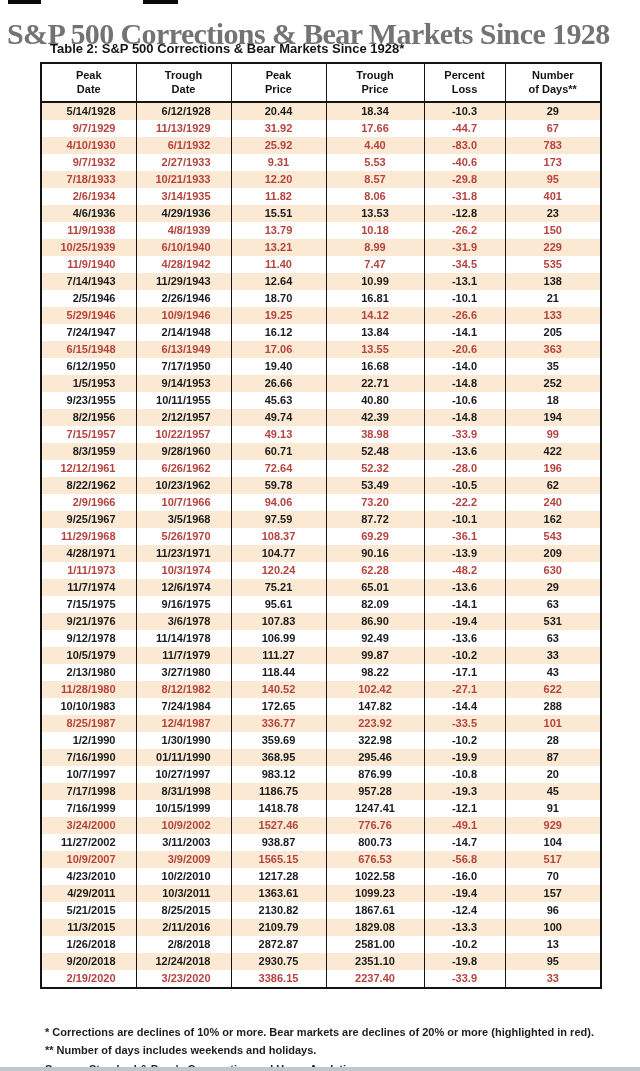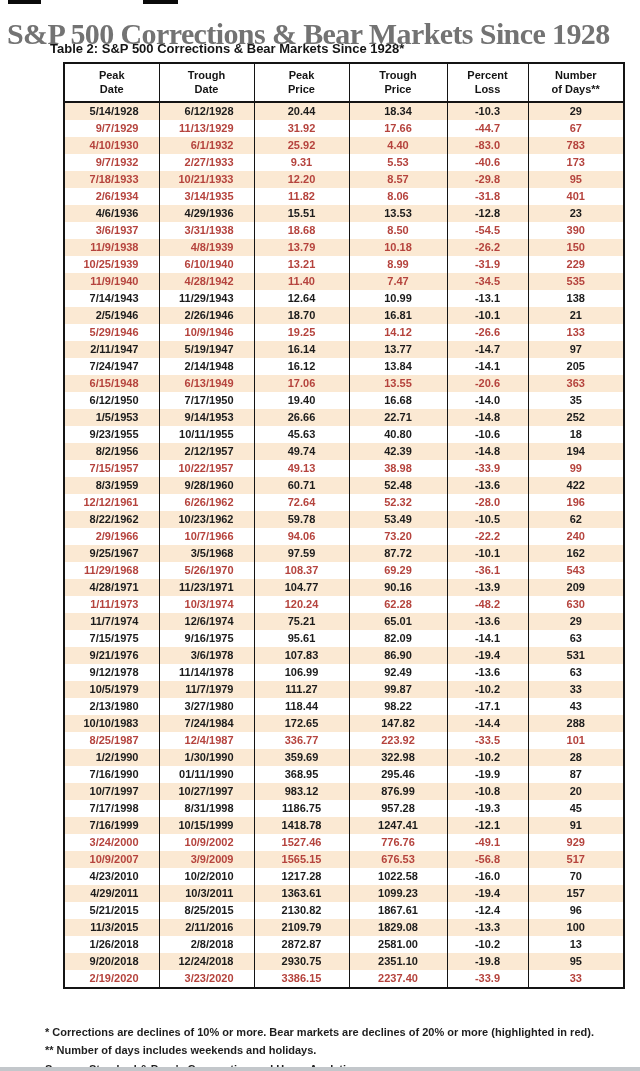--- a/index.html
+++ b/index.html
@@ -23,21 +23,21 @@
     position:absolute;left:7px;top:17px;width:633px;
     font-family:"Liberation Serif", serif;
     font-weight:700;font-size:30px;letter-spacing:-0.6px;
     color:#737373;white-space:nowrap;margin:0;
   }
   .subtitle{
     position:absolute;left:50px;top:41px;
     font-size:13px;font-weight:700;color:#141414;
   }
   table.sp-table{
-    position:absolute;left:63px;top:62px;width:560px;
+    position:absolute;left:40px;top:62px;width:560px;
     border-collapse:collapse;table-layout:fixed;
     border:2px solid var(--border);
   }
   .sp-table col.c1{width:95px;}
   .sp-table col.c2{width:95px;}
   .sp-table col.c3{width:95px;}
   .sp-table col.c4{width:98px;}
   .sp-table col.c5{width:81px;}
   .sp-table col.c6{width:96px;}
   .sp-table th{
@@ -148,28 +148,20 @@
       </tr>
       <tr>
         <td class="date">4/6/1936</td>
         <td class="date">4/29/1936</td>
         <td>15.51</td>
         <td>13.53</td>
         <td>-12.8</td>
         <td>23</td>
       </tr>
       <tr class="bear">
-        <td class="date">3/6/1937</td>
-        <td class="date">3/31/1938</td>
-        <td>18.68</td>
-        <td>8.50</td>
-        <td>-54.5</td>
-        <td>390</td>
-      </tr>
-      <tr class="bear">
         <td class="date">11/9/1938</td>
         <td class="date">4/8/1939</td>
         <td>13.79</td>
         <td>10.18</td>
         <td>-26.2</td>
         <td>150</td>
       </tr>
       <tr class="bear">
         <td class="date">10/25/1939</td>
         <td class="date">6/10/1940</td>
@@ -204,28 +196,20 @@
       </tr>
       <tr class="bear">
         <td class="date">5/29/1946</td>
         <td class="date">10/9/1946</td>
         <td>19.25</td>
         <td>14.12</td>
         <td>-26.6</td>
         <td>133</td>
       </tr>
       <tr>
-        <td class="date">2/11/1947</td>
-        <td class="date">5/19/1947</td>
-        <td>16.14</td>
-        <td>13.77</td>
-        <td>-14.7</td>
-        <td>97</td>
-      </tr>
-      <tr>
         <td class="date">7/24/1947</td>
         <td class="date">2/14/1948</td>
         <td>16.12</td>
         <td>13.84</td>
         <td>-14.1</td>
         <td>205</td>
       </tr>
       <tr class="bear">
         <td class="date">6/15/1948</td>
         <td class="date">6/13/1949</td>
@@ -379,20 +363,28 @@
         <td>33</td>
       </tr>
       <tr>
         <td class="date">2/13/1980</td>
         <td class="date">3/27/1980</td>
         <td>118.44</td>
         <td>98.22</td>
         <td>-17.1</td>
         <td>43</td>
       </tr>
+      <tr class="bear">
+        <td class="date">11/28/1980</td>
+        <td class="date">8/12/1982</td>
+        <td>140.52</td>
+        <td>102.42</td>
+        <td>-27.1</td>
+        <td>622</td>
+      </tr>
       <tr>
         <td class="date">10/10/1983</td>
         <td class="date">7/24/1984</td>
         <td>172.65</td>
         <td>147.82</td>
         <td>-14.4</td>
         <td>288</td>
       </tr>
       <tr class="bear">
         <td class="date">8/25/1987</td>
@@ -443,20 +435,28 @@
         <td>91</td>
       </tr>
       <tr class="bear">
         <td class="date">3/24/2000</td>
         <td class="date">10/9/2002</td>
         <td>1527.46</td>
         <td>776.76</td>
         <td>-49.1</td>
         <td>929</td>
       </tr>
+      <tr>
+        <td class="date">11/27/2002</td>
+        <td class="date">3/11/2003</td>
+        <td>938.87</td>
+        <td>800.73</td>
+        <td>-14.7</td>
+        <td>104</td>
+      </tr>
       <tr class="bear">
         <td class="date">10/9/2007</td>
         <td class="date">3/9/2009</td>
         <td>1565.15</td>
         <td>676.53</td>
         <td>-56.8</td>
         <td>517</td>
       </tr>
       <tr>
         <td class="date">4/23/2010</td>

